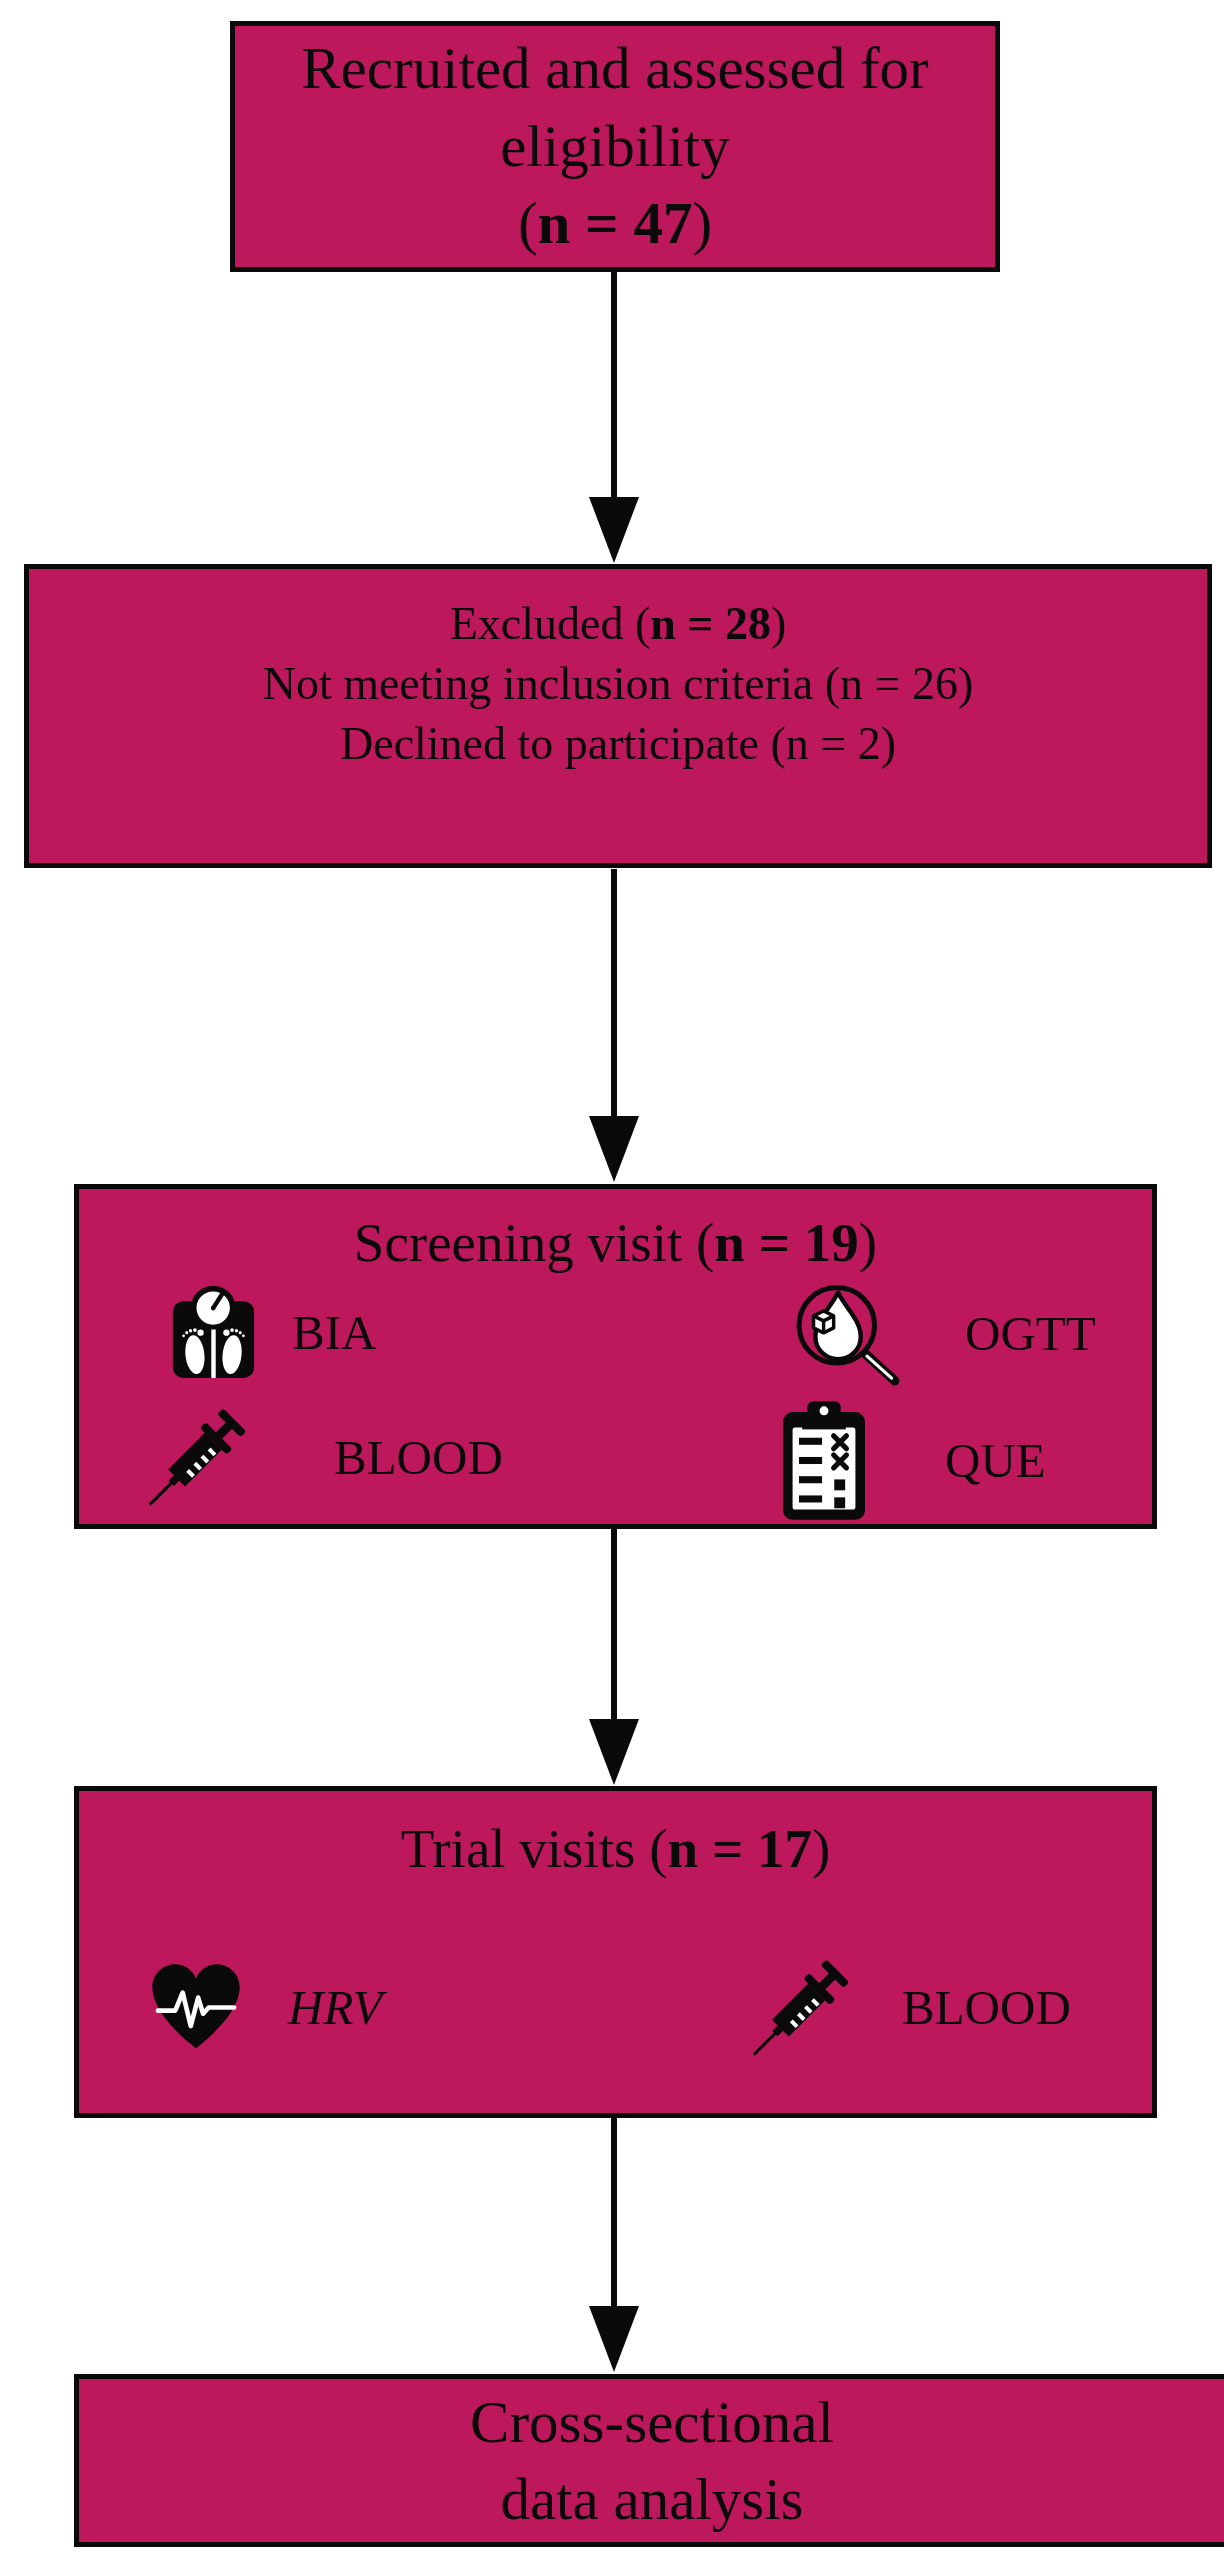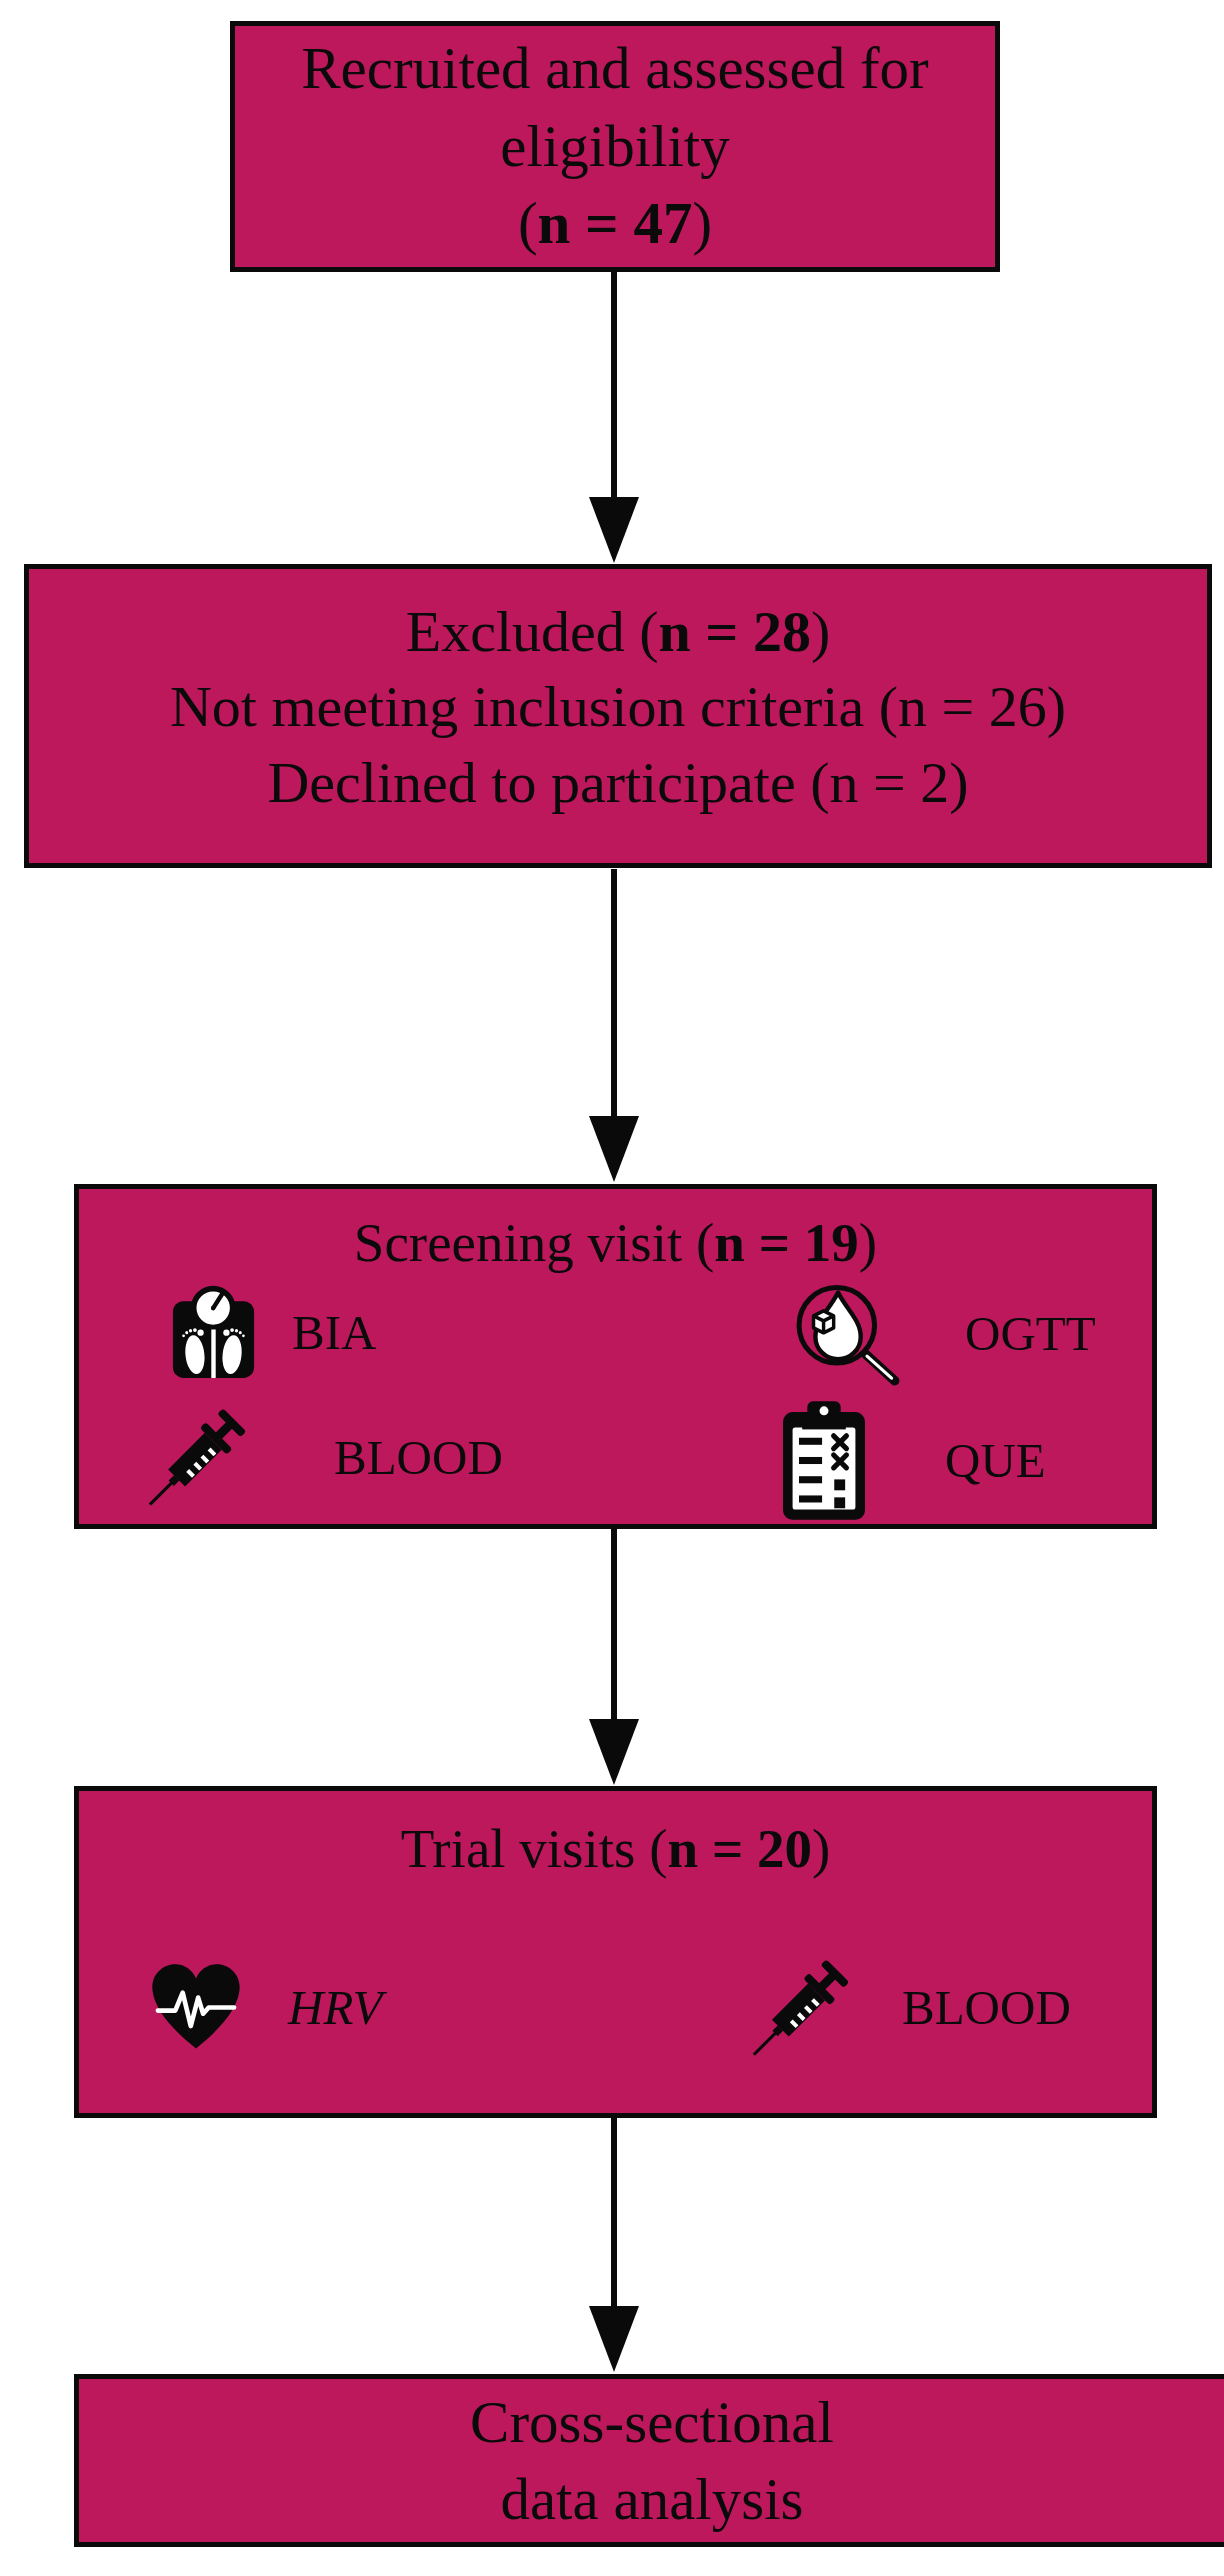--- a/index.html
+++ b/index.html
@@ -23,21 +23,21 @@
   .center-col {
     display: flex;
     flex-direction: column;
     justify-content: center;
     align-items: center;
     height: 100%;
   }
   
   #box-recruited { left: 230px; top: 21px; width: 770px; height: 251px; font-size: 59px; line-height: 1.32; }
   
-  #box-excluded { left: 24px; top: 564px; width: 1188px; height: 304px; font-size: 58px; line-height: 1.30; }
+  #box-excluded { left: 24px; top: 564px; width: 1188px; height: 304px; font-size: 46px; line-height: 1.30; }
   #box-excluded .content { padding-top: 25px; }
   
   #box-screening { left: 74px; top: 1184px; width: 1083px; height: 345px; }
   #box-trial     { left: 74px; top: 1786px; width: 1083px; height: 332px; }
   .box-title { font-size: 55px; line-height: 1.2; }
   #box-screening .box-title { margin-top: 21.4px; }
   #box-trial .box-title { margin-top: 25px; }
   .item {
     position: absolute;
     display: flex;
@@ -197,21 +197,21 @@
       <span class="label">QUE</span>
     </div>
   </div>
 
   <div class="arrow" id="arrow-3">
     <div class="shaft"></div>
     <div class="head"></div>
   </div>
 
   <div class="box" id="box-trial">
-    <div class="box-title"><span>Trial visits </span><span>(</span><span class="b">n = 20</span><span>)</span></div>
+    <div class="box-title"><span>Trial visits </span><span>(</span><span class="b">n = 17</span><span>)</span></div>
 
     <div class="item" style="left:69px; top:170px; height:93px; gap:44px;font-style:italic;">
       <span>
         <svg width="96" height="93" viewBox="0 0 155 150">
           <path d="M77.5,141 C20,96 7,62 7,42 C7,18 27,5 44,5 C60,5 72,15 77.5,28 C83,15 95,5 111,5 C128,5 148,18 148,42 C148,62 135,96 77.5,141 Z" fill="#0a0a0a"></path>
           <polyline points="16,80 44,80 56,51 69,105 81,59 89,85 98,75 139,75" fill="none" stroke="#ffffff" stroke-width="7.5" stroke-linejoin="round" stroke-linecap="round"></polyline>
         </svg>
       </span>
       <span class="label">HRV</span>
     </div>

